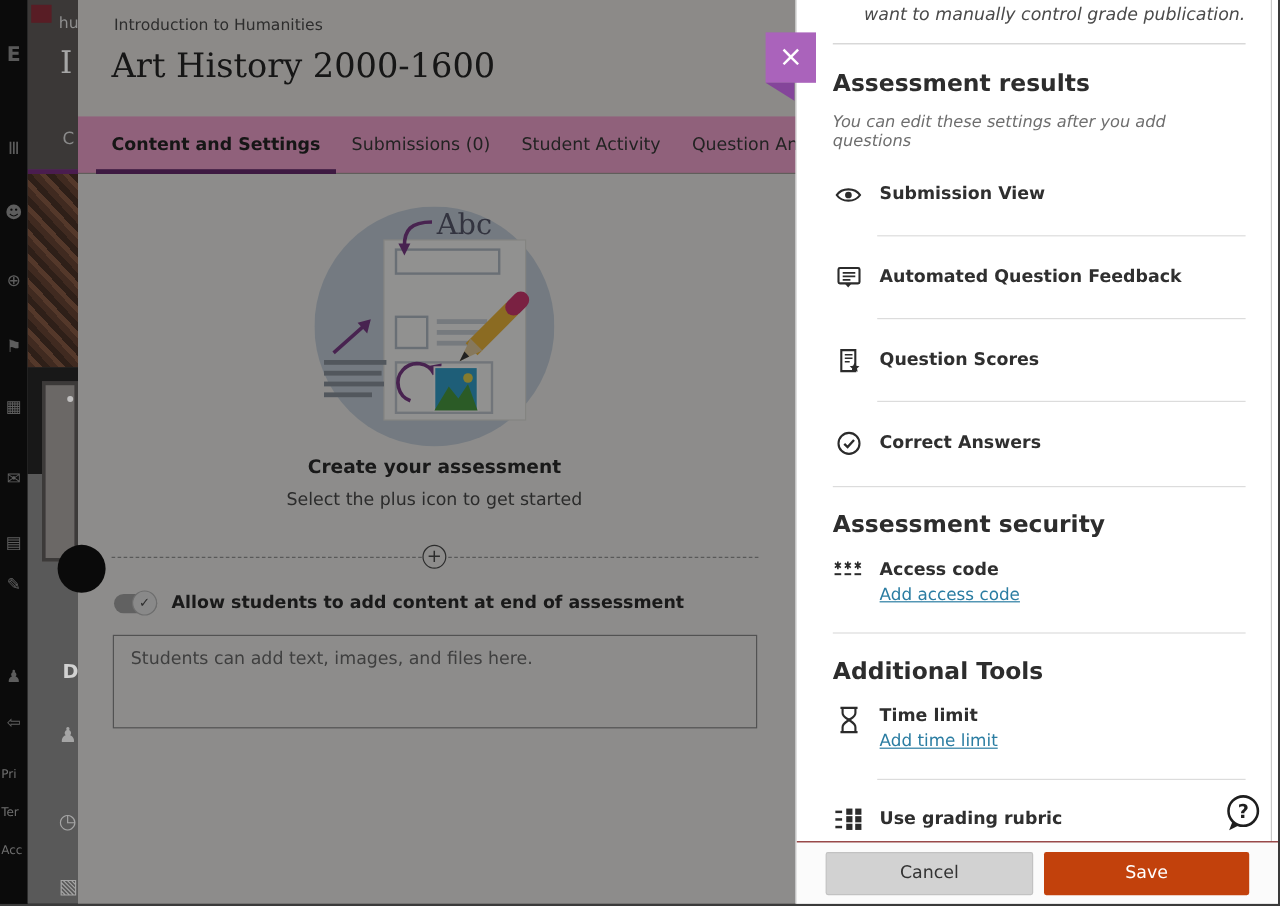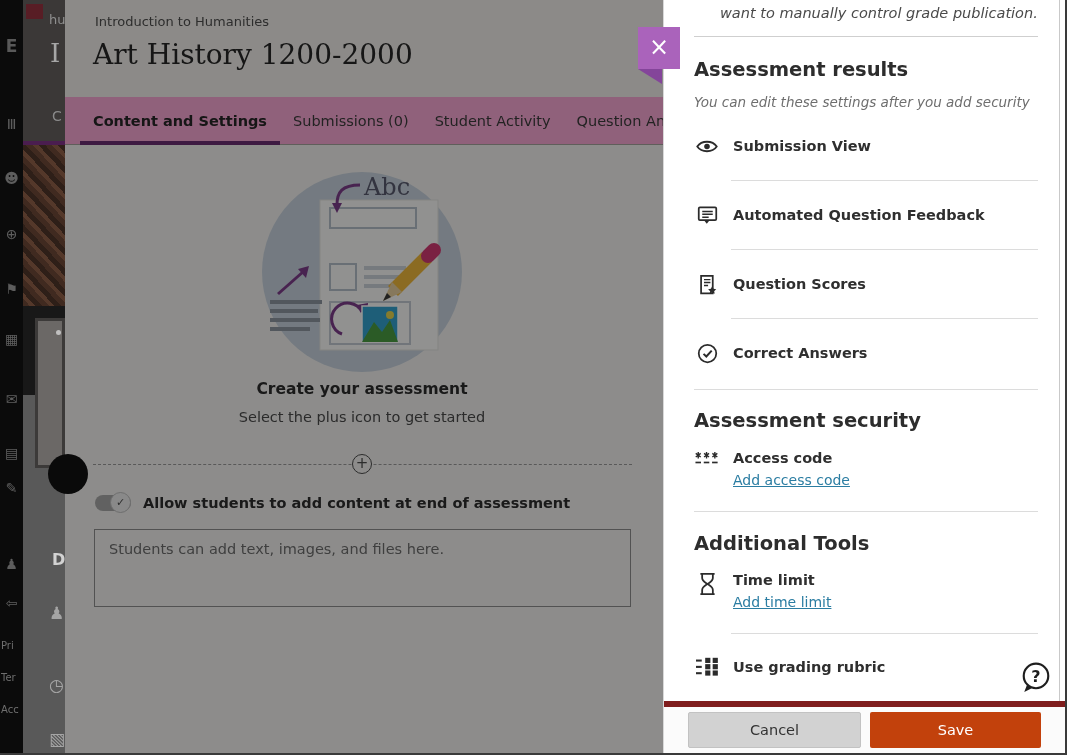--- a/index.html
+++ b/index.html
@@ -95,21 +95,21 @@
   .prow2 { display:flex; gap:13px; }
   .prow2 .picon { width:26px; display:flex; justify-content:center; color:#2b2b2b; flex:none; padding-top:2px; }
   .plink { display:block; margin-top:5px; font-size:14px; color:#2b7da2; text-decoration:underline; cursor:pointer; }
   .pdiv { border-top:1px solid #dcdcdc; }
   .ind { margin-left:37px; }
 
   .helpbtn { position:absolute; right:13px; bottom:60px; width:32px; height:32px; z-index:45; color:#1e1e1e;
              background:#fff; border-radius:50%; }
 
   .p-foot { position:absolute; left:0; right:0; bottom:0; height:52px; background:#fbfbfb;
-            border-top:6px solid #7f1d1d; display:flex; align-items:center; justify-content:center; gap:9px;
+            border-top:1px solid #7f1d1d; display:flex; align-items:center; justify-content:center; gap:9px;
             padding:0 24px; }
   .btn { height:36px; flex:1; max-width:178px; font-size:14.5px; border:none; cursor:pointer;
          font-family:inherit; border-radius:2px; }
   .btn-cancel { background:#d2d2d2; color:#333; border:1px solid #c2c2c2; }
   .btn-save { background:#c2410c; color:#fff; }
 </style>
 </head>
 <body>
 
 <div id="page">
@@ -149,21 +149,21 @@
       <div class="strip-ic" style="top:208px">♟</div>
       <div class="strip-ic" style="top:280px">◷</div>
       <div class="strip-ic" style="top:334px">▧</div>
     </div>
   </div>
   <div class="avatar-peek"></div>
 
   <div class="modal">
     <div class="m-head">
       <div class="m-crumb">Introduction to Humanities</div>
-      <div class="m-title">Art History 1200-2000</div>
+      <div class="m-title">Art History 2000-1600</div>
     </div>
     <div class="m-tabs">
       <div class="m-tab active">Content and Settings</div>
       <div class="m-tab">Submissions (0)</div>
       <div class="m-tab">Student Activity</div>
       <div class="m-tab">Question Analysis</div>
     </div>
     <div class="m-body">
       <div class="illus">
         <svg viewBox="0 0 200 200" width="200" height="200">
@@ -214,21 +214,21 @@
   <div class="panel">
     <div class="closebtn">×</div>
     <div class="closetail"></div>
     <div class="scrolledge"></div>
 
     <div class="p-body">
       <div class="p-intro">want to manually control grade publication.</div>
       <div class="p-topline"></div>
 
       <div class="p-h2">Assessment results</div>
-      <div class="p-note">You can edit these settings after you add security</div>
+      <div class="p-note">You can edit these settings after you add questions</div>
 
       <div class="prow" style="margin-top:19px">
         <span class="picon">
           <svg viewBox="0 0 18 14" width="22" height="17">
               <path d="M1 7 C4.5 1.8 13.5 1.8 17 7 C13.5 12.2 4.5 12.2 1 7 Z" fill="none" stroke="currentColor" stroke-width="1.5"></path>
               <circle cx="9" cy="7" r="2.3" fill="currentColor"></circle>
             </svg>
         </span>
         <span class="plabel">Submission View</span>
       </div>

